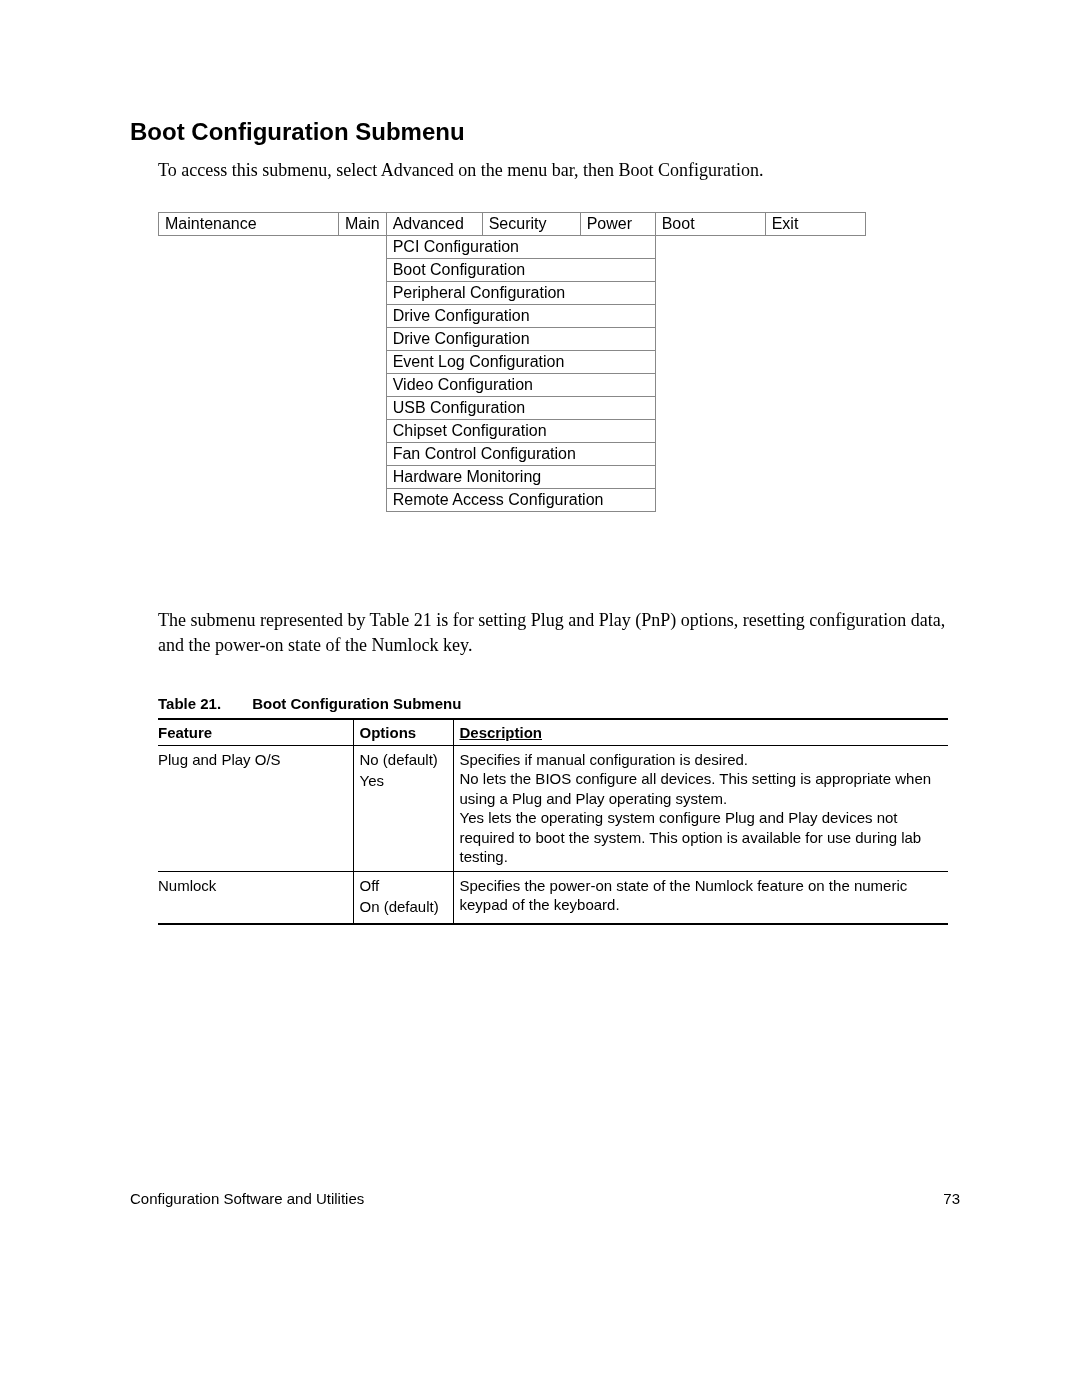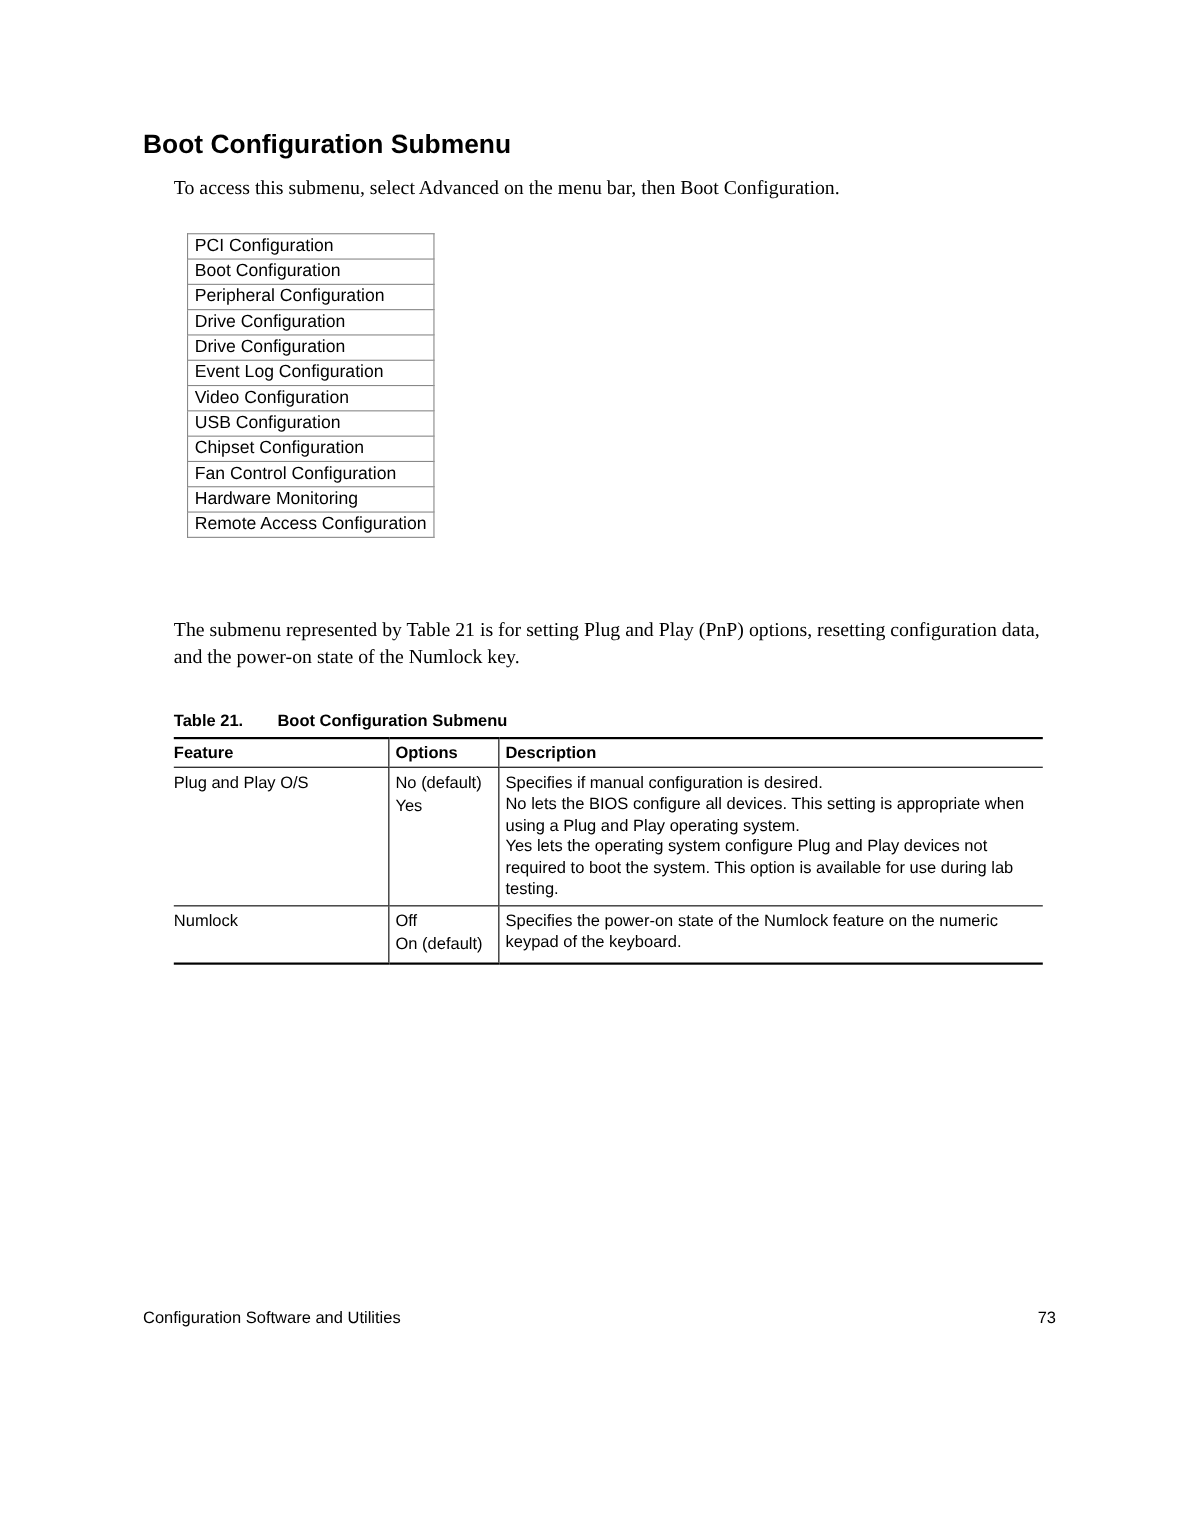--- a/index.html
+++ b/index.html
@@ -49,21 +49,21 @@
     .c-adv   { width: 96px; }
     .c-sec   { width: 98px; }
     .c-pow   { width: 75px; }
     .c-boot  { width: 110px; }
     .c-exit  { width: 100px; }
     
     p.body2 {
       font-family: "Times New Roman", Times, serif;
       font-size: 18px;
       margin-left: 28px;
-      margin-top: 71px;
+      margin-top: 96px;
       line-height: 1.35;
       margin-bottom: 38px;
     }
     
     .tbl-caption {
       font-family: Arial, Helvetica, sans-serif;
       font-size: 15px;
       font-weight: bold;
       margin-left: 28px;
       margin-bottom: 6px;
@@ -79,21 +79,21 @@
     }
     table.feat thead th {
       text-align: left;
       font-weight: bold;
       border-top: 2px solid #000;
       border-bottom: 1px solid #000;
       padding: 4px 6px 4px 0;
     }
     table.feat th.col-feat { width: 195px; }
     table.feat th.col-opt  { width: 100px; border-left: 1px solid #000; padding-left: 6px; }
-    table.feat th.col-desc { border-left: 1px solid #000; padding-left: 6px; }
+    table.feat th.col-desc { border-left: 1px solid #000; padding-left: 6px; text-decoration: underline; }
     table.feat tbody td {
       padding: 4px 6px 4px 0;
       vertical-align: top;
       border-bottom: 1px solid #000;
       line-height: 1.3;
     }
     table.feat tbody tr.last td { border-bottom: 2px solid #000; }
     table.feat tbody td.col-opt { border-left: 1px solid #000; padding-left: 6px; }
     table.feat tbody td.col-desc { border-left: 1px solid #000; padding-left: 6px; }
     table.feat .opt-line { display: block; margin-bottom: 2px; white-space: nowrap; }
@@ -111,20 +111,29 @@
     }
   </style>
 </head>
 <body>
 
 <h2 class="section-title">Boot Configuration Submenu</h2>
 <p class="intro">To access this submenu, select Advanced on the menu bar, then Boot Configuration.</p>
 
 <table class="menu">
   <tbody id="menu-body">
+      <tr>
+        <td class="c-maint">Maintenance</td>
+        <td class="c-main">Main</td>
+        <td class="c-adv">Advanced</td>
+        <td class="c-sec">Security</td>
+        <td class="c-pow">Power</td>
+        <td class="c-boot">Boot</td>
+        <td class="c-exit">Exit</td>
+      </tr>
       <tr>
         <td colspan="2" class="noborder"></td>
         <td colspan="3">PCI Configuration</td>
         <td colspan="2" class="noborder"></td>
       </tr>
       <tr>
         <td colspan="2" class="noborder"></td>
         <td colspan="3"> Boot Configuration</td>
         <td colspan="2" class="noborder"></td>
       </tr>

